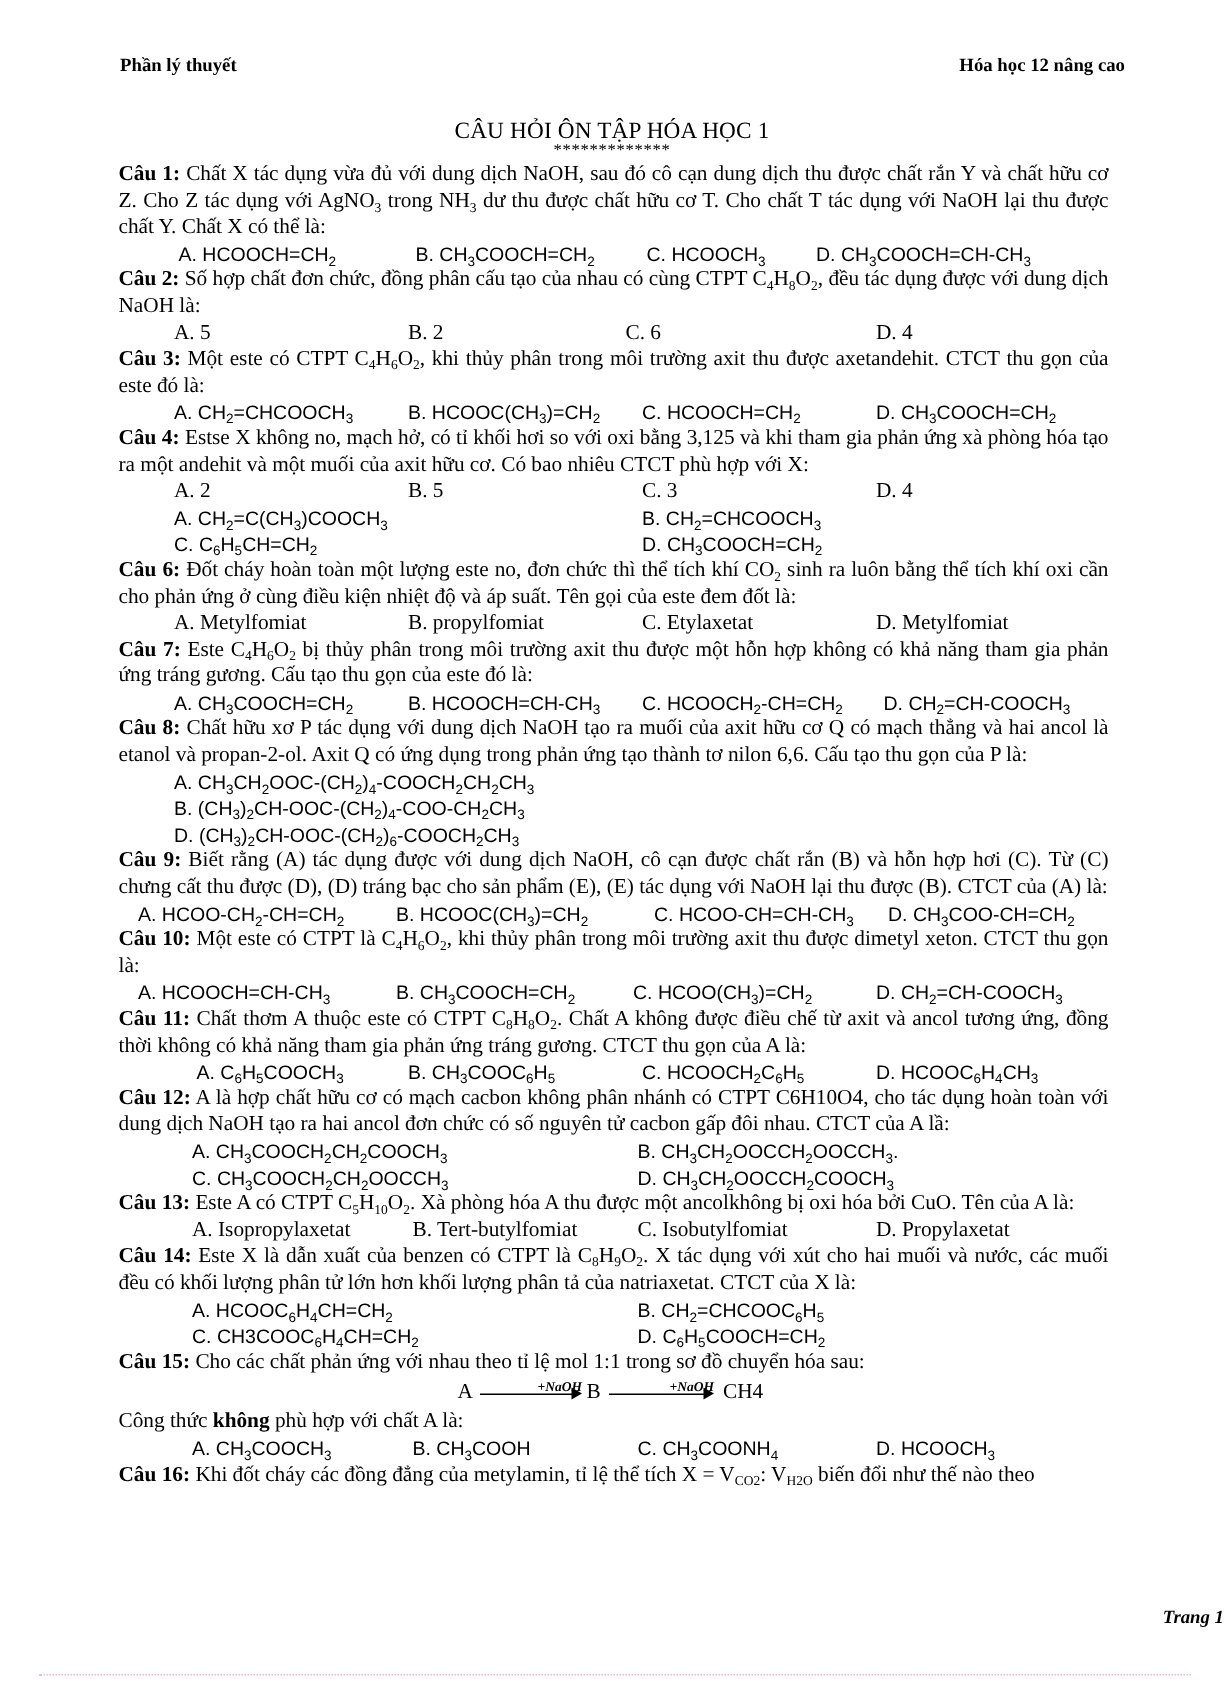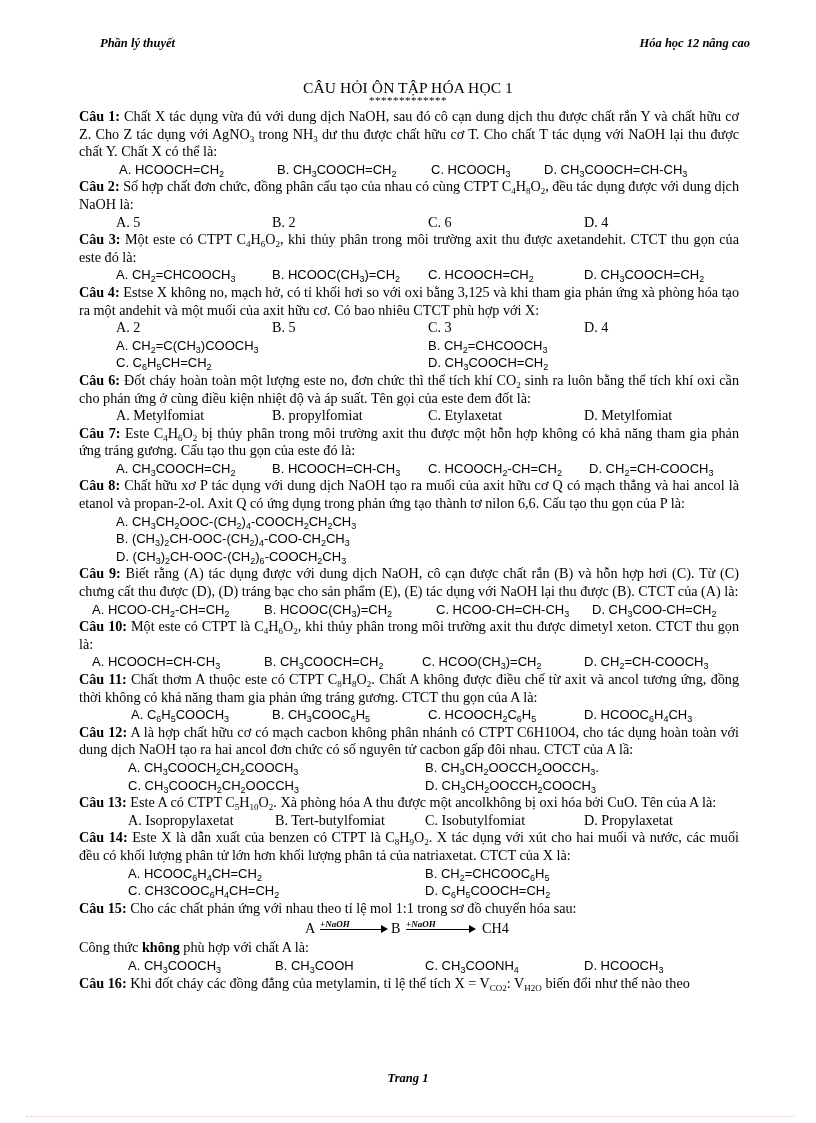--- a/index.html
+++ b/index.html
@@ -1,43 +1,43 @@
 <!DOCTYPE html>
 <html><head>
 <meta charset="utf-8">
 <style>
   html, body { margin:0; padding:0; background:#ffffff; }
   body { width:816px; height:1123px; position:relative; overflow:hidden;
          font-family:"Liberation Serif", "DejaVu Serif", serif; color:#000; }
   .header { position:absolute; top:36px; left:80px; right:66px; height:18px;
-            font-weight:bold; font-style:italic; font-size:12.5px;margin-left:20px; }
+            font-weight:bold; font-size:12.5px; }
   .header .left { position:absolute; left:0; top:0; }
   .header .right { position:absolute; right:0; top:0; }
   .title { position:absolute; top:79px; left:0; width:816px; text-align:center;
            font-size:15.5px; font-weight:normal; letter-spacing:0.1px; }
   .stars { position:absolute; top:95px; left:0; width:816px; text-align:center;
            font-size:11px; letter-spacing:0.5px; line-height:10px; }
   .content { position:absolute; top:108px; left:79px; width:660px;
              font-size:14.2px; line-height:17.6px; }
   .q { margin:0; text-align:justify; }
   .q .qlabel { font-weight:bold; }
   .opts { position:relative; height:17.6px; white-space:nowrap; }
   .opts .opt { position:absolute; top:0; }
   .formula { font-family:"Liberation Sans", "DejaVu Sans", sans-serif; font-size:13px; }
   sub { font-size:9px; vertical-align:-3px; line-height:0; }
   .reaction { position:relative; height:22px; }
   .reaction .sp { position:absolute; top:3px; font-size:14.2px; }
   .arrow { position:absolute; top:0; height:20px; }
-  .arrow .lbl { position:absolute; top:-1px; left:0; width:100%; text-align:left;
+  .arrow .lbl { position:absolute; top:-1px; left:0; width:100%; text-align:right;
                 font-size:9px; font-weight:bold; font-style:italic; }
   .arrow .line { position:absolute; top:12px; left:0; right:6px; border-top:1px solid #000; }
   .arrow .head { position:absolute; top:8px; right:0; width:0; height:0;
                  border-top:4.5px solid transparent; border-bottom:4.5px solid transparent;
                  border-left:7px solid #000; }
-  .footer { position:absolute; top:1071px; left:0; width:816px; text-align:center;
+  .footer { position:absolute; top:1071px; left:0; width:816px; text-align:right;
             font-weight:bold; font-style:italic; font-size:12.5px; }
   .page-edge { position:absolute; top:1116px; left:26px; right:22px;
                border-top:1px dotted #e7b9dd; }
   b.kw { font-weight:bold; }
 </style>
 </head>
 <body>
 
 <div class="header">
   <span class="left">Phần lý thuyết</span>
@@ -54,21 +54,21 @@
     <span class="opt formula" style="left:40px">A. HCOOCH=CH<sub>2</sub></span>
     <span class="opt formula" style="left:198px">B. CH<sub>3</sub>COOCH=CH<sub>2</sub></span>
     <span class="opt formula" style="left:352px">C. HCOOCH<sub>3</sub></span>
     <span class="opt formula" style="left:465px">D. CH<sub>3</sub>COOCH=CH-CH<sub>3</sub></span>
   </div>
 
   <p class="q"><span class="qlabel">Câu 2:</span><span>  Số hợp chất đơn chức, đồng phân cấu tạo của nhau có cùng CTPT C<sub>4</sub>H<sub>8</sub>O<sub>2</sub>, đều tác dụng được với dung dịch NaOH là:</span></p>
   <div class="opts">
     <span class="opt" style="left:37px">A. 5</span>
     <span class="opt" style="left:193px">B. 2</span>
-    <span class="opt" style="left:349px">C. 6</span>
+    <span class="opt" style="left:338px">C. 6</span>
     <span class="opt" style="left:505px">D. 4</span>
   </div>
 
   <p class="q"><span class="qlabel">Câu 3:</span><span> Một este có CTPT C<sub>4</sub>H<sub>6</sub>O<sub>2</sub>, khi thủy phân trong môi trường axit thu được axetandehit. CTCT thu gọn của este đó là:</span></p>
   <div class="opts">
     <span class="opt formula" style="left:37px">A. CH<sub>2</sub>=CHCOOCH<sub>3</sub></span>
     <span class="opt formula" style="left:193px">B. HCOOC(CH<sub>3</sub>)=CH<sub>2</sub></span>
     <span class="opt formula" style="left:349px">C. HCOOCH=CH<sub>2</sub></span>
     <span class="opt formula" style="left:505px">D. CH<sub>3</sub>COOCH=CH<sub>2</sub></span>
   </div>

